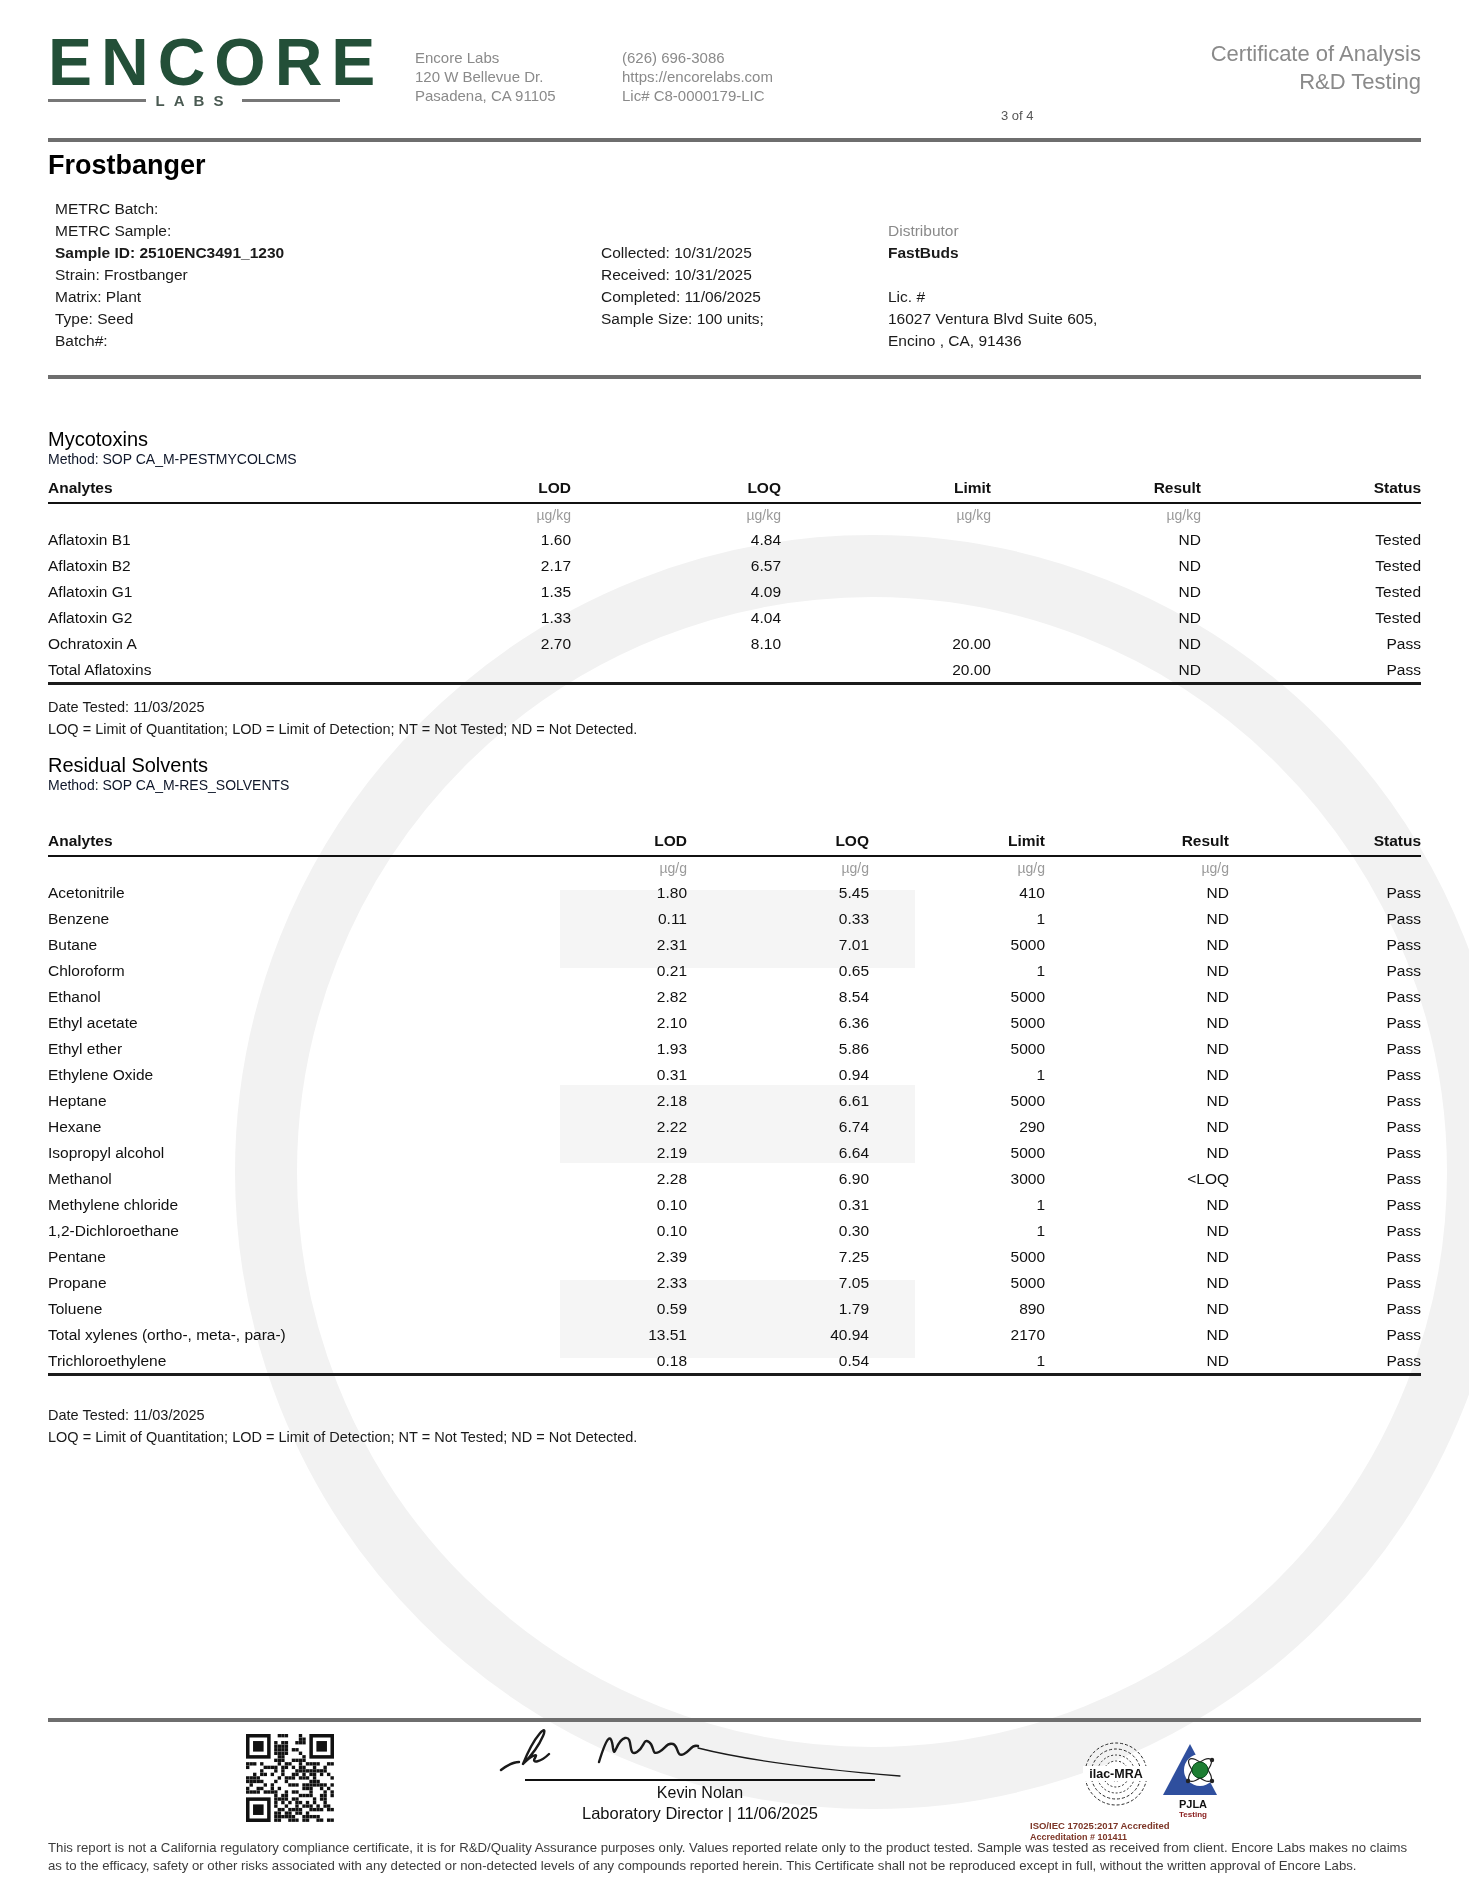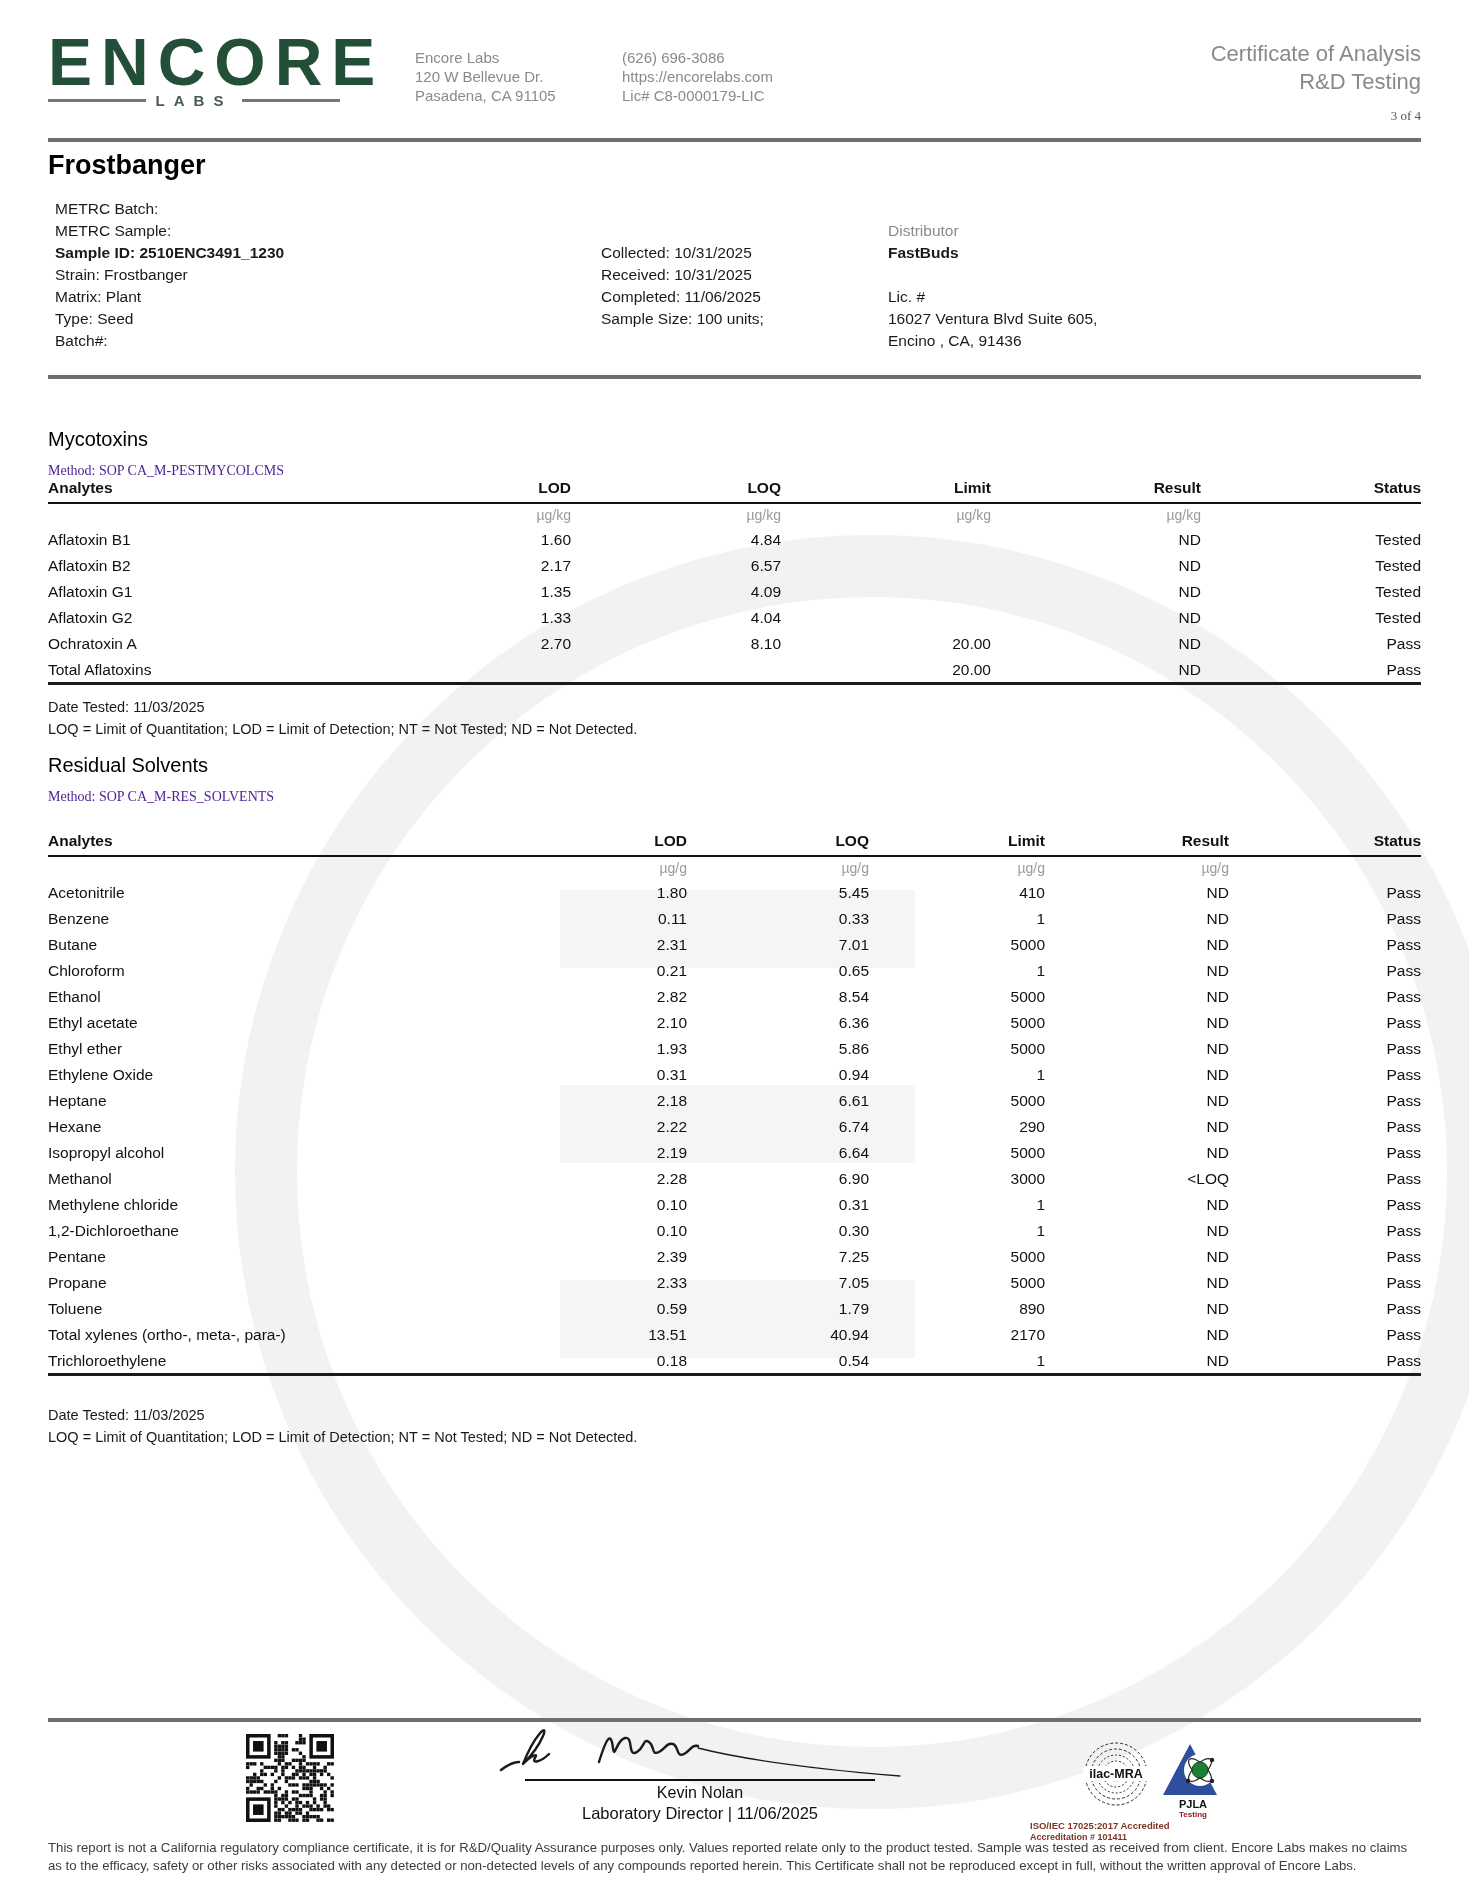--- a/index.html
+++ b/index.html
@@ -10,30 +10,30 @@
   .wm-ring{position:absolute;left:235px;top:535px;width:1150px;height:1150px;border-radius:50%;
            border:62px solid #f2f2f2;}
   .wm-bar{position:absolute;left:560px;width:355px;height:78px;background:#f5f5f5;}
   
   .logo-word{font-size:66px;font-weight:800;letter-spacing:9px;color:#234f38;line-height:52px;}
   .logo-sub{display:flex;align-items:center;gap:10px;margin-top:4px;width:292px;}
   .logo-sub .bar{flex:1;height:3px;background:#777;}
   .logo-sub .txt{font-size:15px;font-weight:bold;letter-spacing:9px;color:#4a5a52;}
   .hdr-gray{font-size:15px;line-height:19px;color:#8a8a8a;}
   .hdr-right{font-size:22px;line-height:28px;color:#8a8a8a;text-align:right;}
-  .page-num{font-size:13px;color:#555;font-family:Liberation Serif, serif;text-align:right;margin-top:6px;}
+  .page-num{font-size:13px;color:#555;font-family:Liberation Sans, sans-serif;text-align:left;margin-top:6px;}
   .rule{position:absolute;left:48px;width:1373px;height:4px;background:#6e6e6e;}
   
   .sample-title{font-size:27px;font-weight:bold;color:#000;}
   .info{font-size:15.5px;line-height:22px;color:#1a1a1a;}
   .info .b{font-weight:bold;}
   .muted{color:#8a8a8a;}
   
   .sec-title{font-size:20px;color:#000;}
-  .sec-method{font-size:14px;color:#4c1d95;margin-top:12px;font-family:Liberation Serif, serif;}
+  .sec-method{font-size:14px;color:#0f172a;margin-top:0;}
   table.coa{border-collapse:collapse;table-layout:fixed;width:1373px;}
   table.coa th{font-size:15.5px;font-weight:bold;padding:0 0 5px 0;border-bottom:2.5px solid #111;line-height:19px;}
   table.coa .units-row td{color:#9a9a9a;font-size:14px;padding:3px 0 2px 0;line-height:17px;}
   table.coa tbody td{font-size:15.5px;line-height:19px;padding:3.5px 0;}
   table.coa tbody tr:last-child td{border-bottom:3px solid #1b1b1b;}
   .num{text-align:right;}
   .analyte{text-align:left;}
   .datefoot{font-size:14.5px;line-height:22px;color:#1a1a1a;}
   
   .sig-line{position:absolute;left:525px;top:1779px;width:350px;height:0;border-bottom:2px solid #111;}

